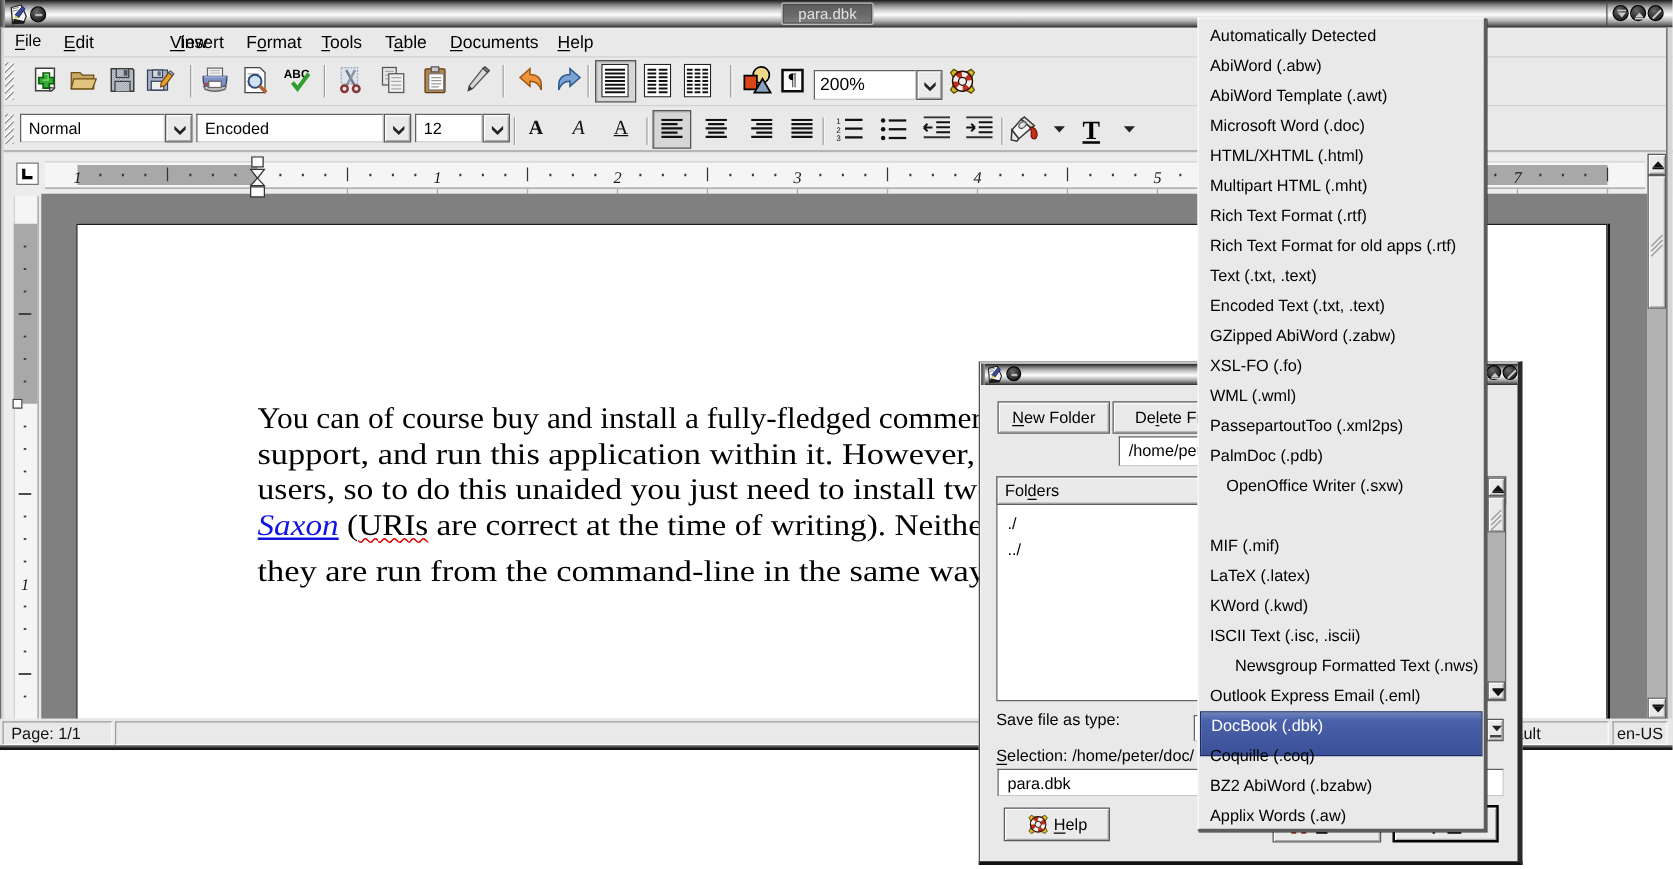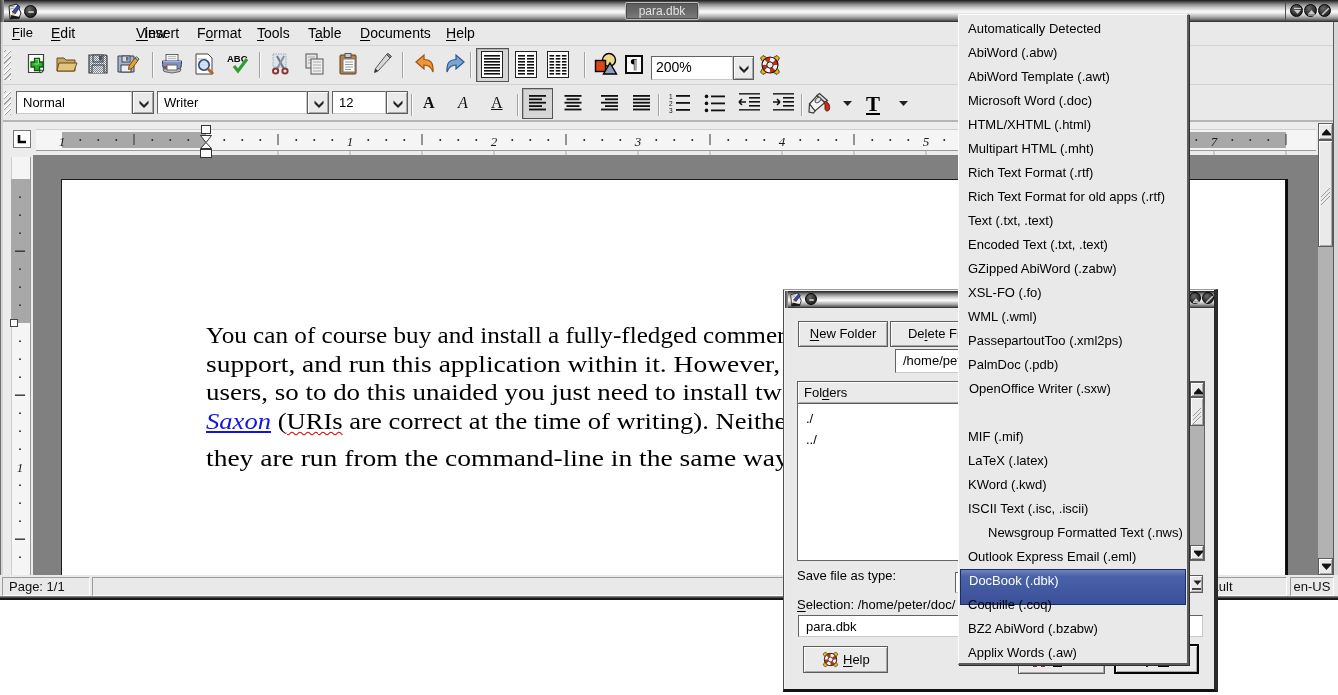--- a/index.html
+++ b/index.html
@@ -273,21 +273,21 @@
 <div class="a sunk" style="left:16px;top:91px;width:116px;height:23px;"></div>
 <div class="a" style="left:23px;top:95px;width:80px;height:16px;font-size:13px;color:#000;">Normal</div>
 <div class="a btn" style="left:132px;top:91px;width:22px;height:23px;box-shadow:inset 1px 1px 0 #fdfdfd,inset -1px -1px 0 #a8a8a8;">
     <div class="a" style="left:4.5px;top:5.5px">
       <svg width="12" height="12" viewBox="0 0 12 12">
         <path d="M1.5 2.5 L6 7 L10.5 2.5 L10.5 5.5 L6 10 L1.5 5.5 Z" fill="#222"></path>
       </svg>
     </div>
   </div>
 <div class="a sunk" style="left:157px;top:91px;width:150px;height:23px;"></div>
-<div class="a" style="left:164px;top:95px;width:90px;height:16px;font-size:13px;color:#000;">Writer</div>
+<div class="a" style="left:164px;top:95px;width:90px;height:16px;font-size:13px;color:#000;">Encoded</div>
 <div class="a btn" style="left:307px;top:91px;width:22px;height:23px;box-shadow:inset 1px 1px 0 #fdfdfd,inset -1px -1px 0 #a8a8a8;">
     <div class="a" style="left:4.5px;top:5.5px">
       <svg width="12" height="12" viewBox="0 0 12 12">
         <path d="M1.5 2.5 L6 7 L10.5 2.5 L10.5 5.5 L6 10 L1.5 5.5 Z" fill="#222"></path>
       </svg>
     </div>
   </div>
 <div class="a sunk" style="left:332px;top:91px;width:54px;height:23px;"></div>
 <div class="a" style="left:339px;top:95px;width:30px;height:16px;font-size:13px;color:#000;">12</div>
 <div class="a btn" style="left:386px;top:91px;width:22px;height:23px;box-shadow:inset 1px 1px 0 #fdfdfd,inset -1px -1px 0 #a8a8a8;">
@@ -688,21 +688,21 @@
     <div class="mi" style="position:absolute;left:1px;top:122px;width:226px;">Multipart HTML (.mht)</div>
     <div class="mi" style="position:absolute;left:1px;top:146px;width:226px;">Rich Text Format (.rtf)</div>
     <div class="mi" style="position:absolute;left:1px;top:170px;width:226px;">Rich Text Format for old apps (.rtf)</div>
     <div class="mi" style="position:absolute;left:1px;top:194px;width:226px;">Text (.txt, .text)</div>
     <div class="mi" style="position:absolute;left:1px;top:218px;width:226px;">Encoded Text (.txt, .text)</div>
     <div class="mi" style="position:absolute;left:1px;top:242px;width:249px;">GZipped AbiWord (.zabw)</div>
     <div class="mi" style="position:absolute;left:1px;top:266px;width:226px;">XSL-FO (.fo)</div>
     <div class="mi" style="position:absolute;left:1px;top:290px;width:226px;">WML (.wml)</div>
     <div class="mi" style="position:absolute;left:1px;top:314px;width:226px;">PassepartoutToo (.xml2ps)</div>
     <div class="mi" style="position:absolute;left:1px;top:338px;width:226px;">PalmDoc (.pdb)</div>
-    <div class="mi" style="position:absolute;left:2px;top:362px;width:226px;">OpenOffice Writer (.sxw)</div>
+    <div class="mi" style="position:absolute;left:14px;top:362px;width:226px;">OpenOffice Writer (.sxw)</div>
     <div class="mi" style="position:absolute;left:1px;top:410px;width:226px;">MIF (.mif)</div>
     <div class="mi" style="position:absolute;left:1px;top:434px;width:226px;">LaTeX (.latex)</div>
     <div class="mi" style="position:absolute;left:1px;top:458px;width:226px;">KWord (.kwd)</div>
     <div class="mi" style="position:absolute;left:1px;top:482px;width:226px;">ISCII Text (.isc, .iscii)</div>
     <div class="mi" style="position:absolute;left:1px;top:506px;width:226px;margin-left:20px;">Newsgroup Formatted Text (.nws)</div>
     <div class="mi" style="position:absolute;left:1px;top:530px;width:226px;">Outlook Express Email (.eml)</div>
     <div class="mi" style="position:absolute;left:1px;top:554px;width:226px;background:linear-gradient(180deg,#6e84bd 0,#4a62aa 18%,#3a5098 100%);border:1px solid #1c2c66;color:#fff;height:36px;line-height:22px;">DocBook (.dbk)</div>
     <div class="mi" style="position:absolute;left:1px;top:578px;width:226px;">Coquille (.coq)</div>
     <div class="mi" style="position:absolute;left:1px;top:602px;width:226px;">BZ2 AbiWord (.bzabw)</div>
     <div class="mi" style="position:absolute;left:1px;top:626px;width:226px;">Applix Words (.aw)</div>

